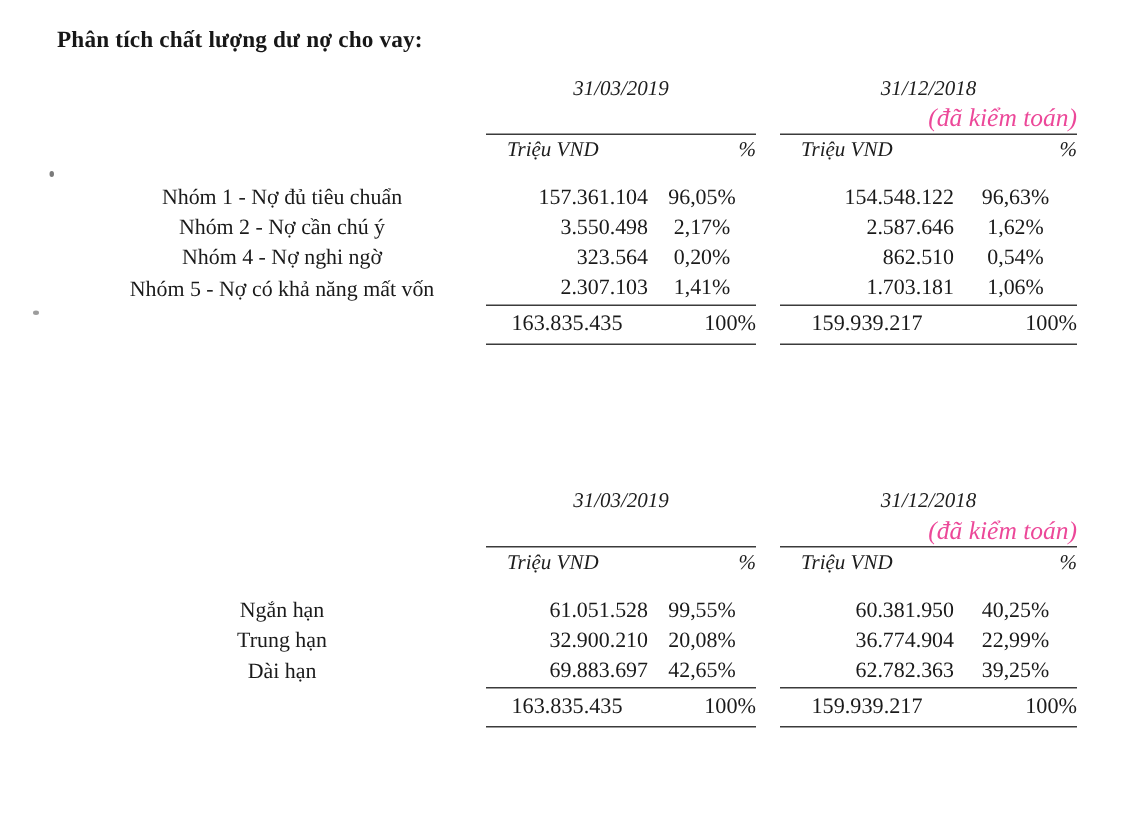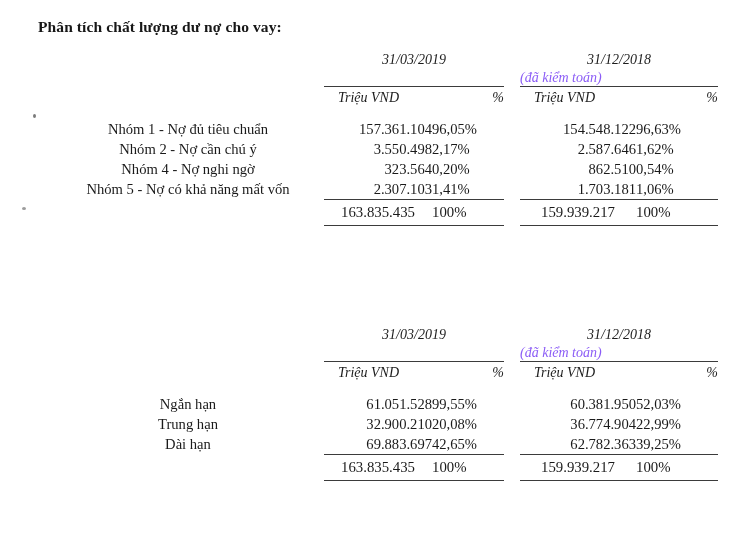--- a/index.html
+++ b/index.html
@@ -68,24 +68,24 @@
   .date-head {
     font-style: italic;
     font-size: 14px;
     text-align: center;
     white-space: nowrap;
     padding-bottom: 1px !important;
     color: #1d1d1d;
   }
   .date-sub {
     font-style: italic;
-    font-size: 14px;
-    text-align: left;
-    white-space: nowrap;
-    color: #8b5cf6;
+    font-size: 17px;
+    text-align: right;
+    white-space: nowrap;
+    color: #ec4899;
   }
   .spacer-cell { height: 17px; }
 
   
   .unit-row td {
     font-style: italic;
     font-size: 14px;
     white-space: nowrap;
     padding-top: 3px !important;
     padding-bottom: 7px !important;
@@ -99,34 +99,34 @@
 
   
   .data-row td {
     font-size: 14.6px;
     white-space: nowrap;
     padding-top: 1.5px !important;
     padding-bottom: 1.5px !important;
   }
   .data-row td.lbl { text-align: center; padding-left: 14px !important; }
   .data-row td.num { text-align: right; }
-  .data-row td.pct { text-align: left; }
+  .data-row td.pct { text-align: center; }
 
   .pad-before-first td { padding-top: 8px !important; }
 
   
   .total-row td {
     font-size: 14.8px;
     font-weight: 700;
     white-space: nowrap;
     padding-top: 4px !important;
     padding-bottom: 4px !important;
   }
   .total-row td.num { text-align: center; }
-  .total-row td.pct { }
+  .total-row td.pct { text-align: right; }
   .total-row td.bordered {
     border-top: 1.3px solid #3b3b3b;
     border-bottom: 1.3px solid #3b3b3b;
   }
   .lastrow-underline { border-bottom: 1.3px solid #3b3b3b; }
 
   
   .speck {
     position: absolute;
     background: #7b7b7b;
@@ -254,21 +254,21 @@
           <td class="u-num rule-top">Triệu VND</td>
           <td class="u-pct rule-top">%</td>
         </tr>
 
         <tr class="data-row pad-before-first">
           <td class="lbl">Ngắn hạn</td>
           <td class="num">61.051.528</td>
           <td class="pct">99,55%</td>
           <td></td>
           <td class="num">60.381.950</td>
-          <td class="pct">52,03%</td>
+          <td class="pct">40,25%</td>
         </tr>
         <tr class="data-row">
           <td class="lbl">Trung hạn</td>
           <td class="num">32.900.210</td>
           <td class="pct">20,08%</td>
           <td></td>
           <td class="num">36.774.904</td>
           <td class="pct">22,99%</td>
         </tr>
         <tr class="data-row">

